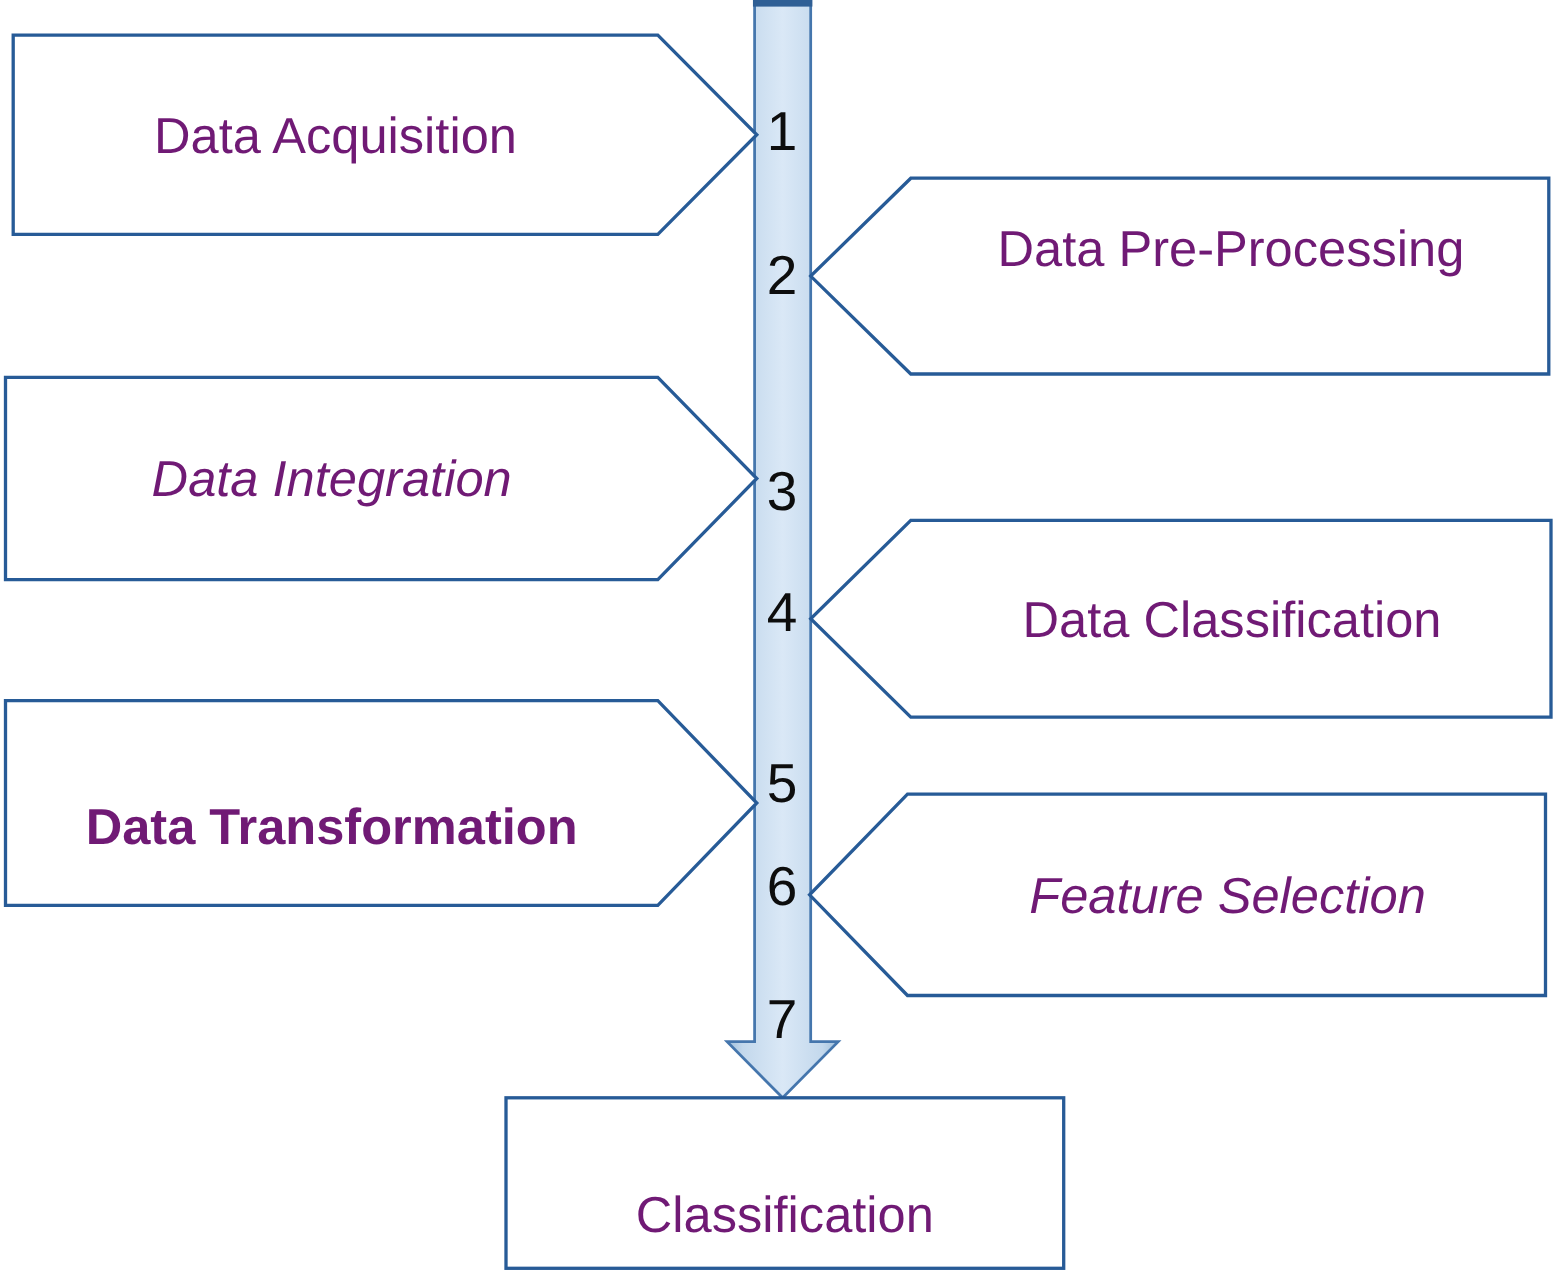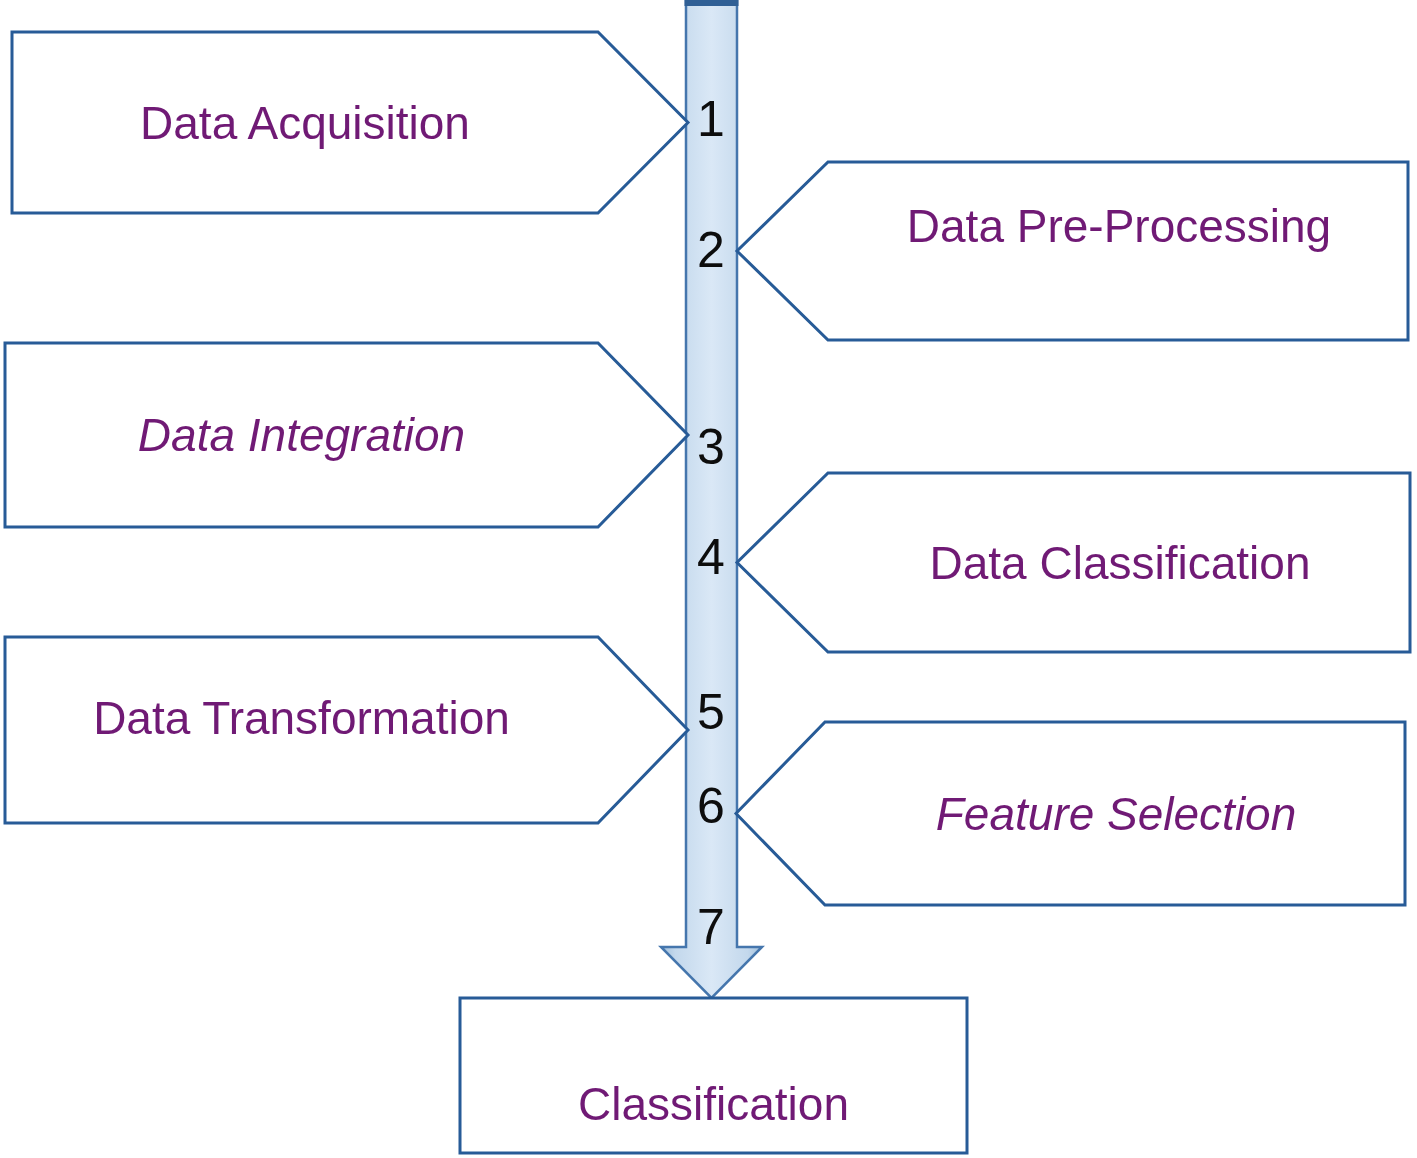--- a/index.html
+++ b/index.html
@@ -77,21 +77,21 @@
   </svg>
 
   <div class="box-label" style="left:12px;  top:32px;  width:586px; height:181px;">Data Acquisition</div>
 
   <div class="box-label" style="left:830px; top:162px; width:578px; height:128px;">Data Pre-Processing</div>
 
   <div class="box-label" style="left:5px;   top:343px; width:593px; height:184px;font-style:italic;">Data Integration</div>
 
   <div class="box-label" style="left:830px; top:473px; width:580px; height:179px;">Data Classification</div>
 
-  <div class="box-label" style="left:5px;   top:625px; width:593px; height:186px;">Data Transformation</div>
+  <div class="box-label" style="left:5px;   top:658px; width:593px; height:186px;font-weight:bold;">Data Transformation</div>
 
   <div class="box-label" style="left:827px; top:722px; width:578px; height:183px;font-style:italic;">Feature Selection</div>
 
   <div class="box-label" style="left:460px; top:1005px; width:507px; height:198px;">Classification</div>
 
   <div class="step-number" style="left:711px; top:119px;">1</div>
   <div class="step-number" style="left:711px; top:250px;">2</div>
   <div class="step-number" style="left:711px; top:447px;">3</div>
   <div class="step-number" style="left:711px; top:557px;">4</div>
   <div class="step-number" style="left:711px; top:712px;">5</div>

